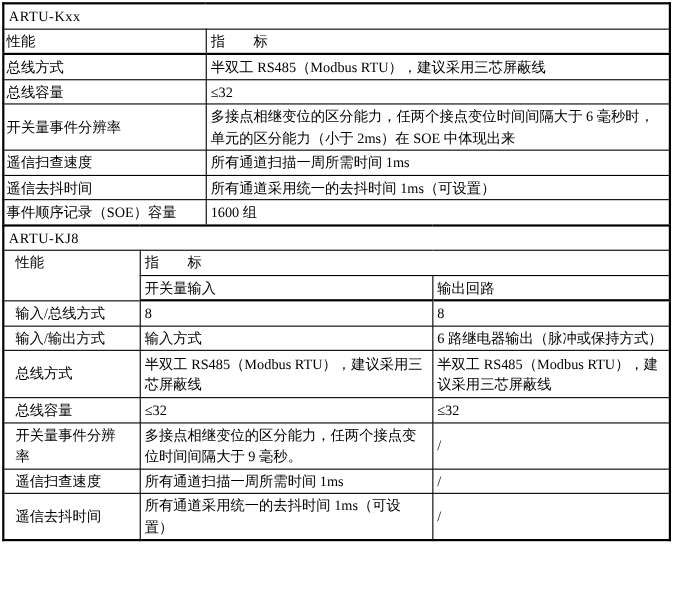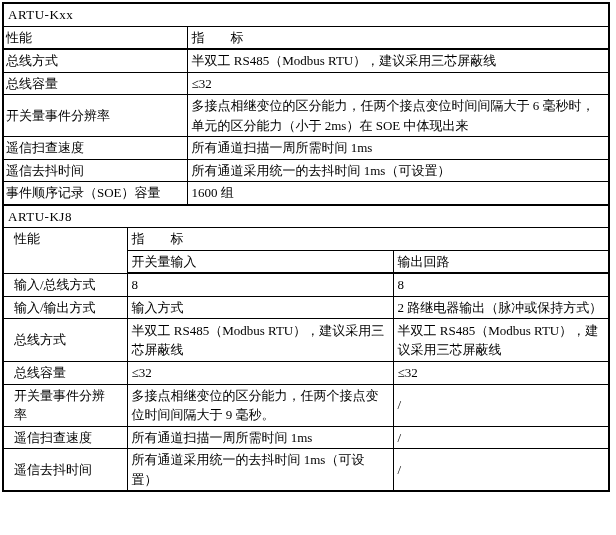--- a/index.html
+++ b/index.html
@@ -123,21 +123,21 @@
         <td>输出回路</td>
       </tr>
       <tr style="height:19px">
         <td class="label-cell">输入/总线方式</td>
         <td>8</td>
         <td>8</td>
       </tr>
       <tr style="height:21px">
         <td class="label-cell">输入/输出方式</td>
         <td>输入方式</td>
-        <td>2 路继电器输出（脉冲或保持方式）</td>
+        <td>6 路继电器输出（脉冲或保持方式）</td>
       </tr>
       <tr style="height:43px">
         <td class="label-cell">总线方式</td>
         <td>半双工 RS485（Modbus RTU），建议采用三芯屏蔽线</td>
         <td>半双工 RS485（Modbus RTU），建议采用三芯屏蔽线</td>
       </tr>
       <tr style="height:18px">
         <td class="label-cell">总线容量</td>
         <td>≤32</td>
         <td>≤32</td>

